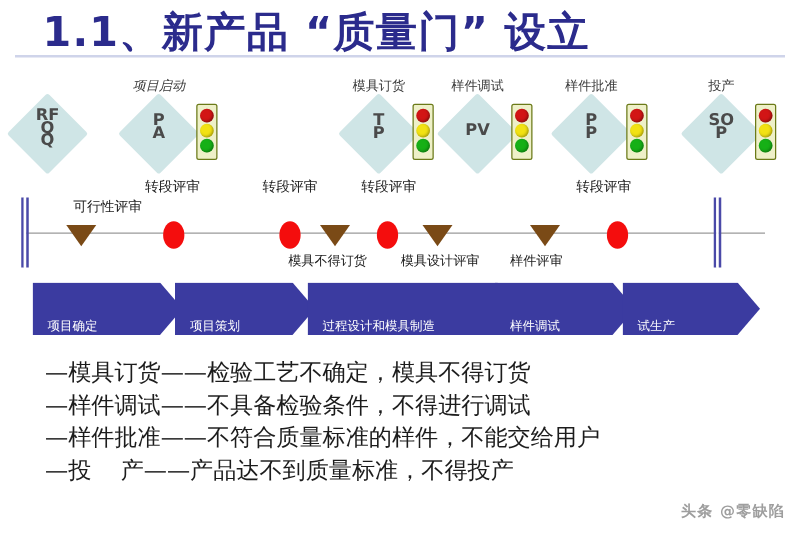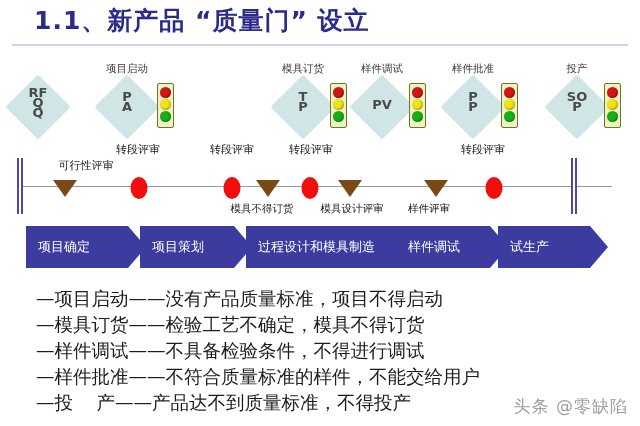--- a/index.html
+++ b/index.html
@@ -8,21 +8,21 @@
     background:#ffffff;
     font-family:"DejaVu Sans","Liberation Sans",sans-serif;
     overflow:hidden;
     position:relative;
   }
   .slide{position:relative;width:640px;height:426px;}
 
   
   .title{
     position:absolute;left:34px;top:4px;
-    font-size:25px;font-weight:bold;
+    font-size:33px;font-weight:bold;
     color:#2b2b8c;
     letter-spacing:1px;
     white-space:nowrap;
   }
   .title-rule{
     position:absolute;left:12px;top:44px;width:616px;height:2px;
     background:#cfd4ea;
   }
 
   
@@ -106,22 +106,22 @@
     transform:translateX(-50%);
     font-size:10.5px;color:#1a1a1a;white-space:nowrap;
   }
 
   
   .chev-band{position:absolute;left:0;top:226px;width:640px;height:48px;}
   .chev{
     position:absolute;top:0;height:42px;
     background:#3b3ba0;
     color:#ffffff;
-    font-size:13px;
-    display:flex;align-items:center;
+    font-size:10px;
+    display:flex;align-items:flex-end;
     padding-left:12px;
     box-sizing:border-box;
     clip-path:polygon(0 0, calc(100% - 18px) 0, 100% 50%, calc(100% - 18px) 100%, 0 100%);
     white-space:nowrap;
   }
 
   
   .bullets{
     position:absolute;left:36px;top:286px;width:580px;
     font-family:"DejaVu Serif","Liberation Serif",serif;
@@ -129,23 +129,24 @@
   }
   .bullet-line{
     font-size:18.5px;
     line-height:26px;
     white-space:pre;
     letter-spacing:0px;
   }
 
   .watermark{
     position:absolute;right:12px;bottom:8px;
-    font-size:17px;color:#9e9e9e;
+    font-size:12px;color:#9e9e9e;
     white-space:nowrap;
     letter-spacing:1px;
+    font-weight:bold;
   }
 </style>
 </head>
 <body>
 
 <div class="slide">
 
   <div class="title">1.1、新产品 “质量门” 设立</div>
   <div class="title-rule"></div>
 
@@ -156,21 +157,21 @@
       <div class="diamond" style="left:38px;top:26px;"></div>
       <div class="diamond-label" style="left:38px;top:30px;">
         <span>RF</span><br>
         <span>Q</span><br>
         <span>Q</span>
       </div>
       <div class="review-label" style="left:86px;top:84px;margin-top:16px;">可行性评审</div>
     </div>
 
     <div class="gate">
-      <div class="gate-title" style="left:127px;">项目启动</div>
+      <div class="gate-title" style="left:127px;font-style:italic;">项目启动</div>
       <div class="diamond" style="left:127px;top:26px;"></div>
       <div class="diamond-label" style="left:127px;top:34px;">
         <span>P</span><br>
         <span>A</span>
       </div>
       <div class="tl" style="left:157px;top:25px;">
         <div class="lamp red"></div>
         <div class="lamp yellow"></div>
         <div class="lamp green"></div>
       </div>
@@ -280,21 +281,20 @@
       </div>
     <div class="chev" style="left:396px;width:112px;">
         <span>样件调试</span>
       </div>
     <div class="chev" style="left:498px;width:110px;">
         <span>试生产</span>
       </div>
   </div>
 
   <div class="bullets">
-    <div class="bullet-line">—项目启动——没有产品质量标准，项目不得启动</div>
     <div class="bullet-line">—模具订货——检验工艺不确定，模具不得订货</div>
     <div class="bullet-line">—样件调试——不具备检验条件，不得进行调试</div>
     <div class="bullet-line">—样件批准——不符合质量标准的样件，不能交给用户</div>
     <div class="bullet-line">—投    产——产品达不到质量标准，不得投产</div>
   </div>
 
   <div class="watermark">头条 @零缺陷</div>
 
 </div>
 

